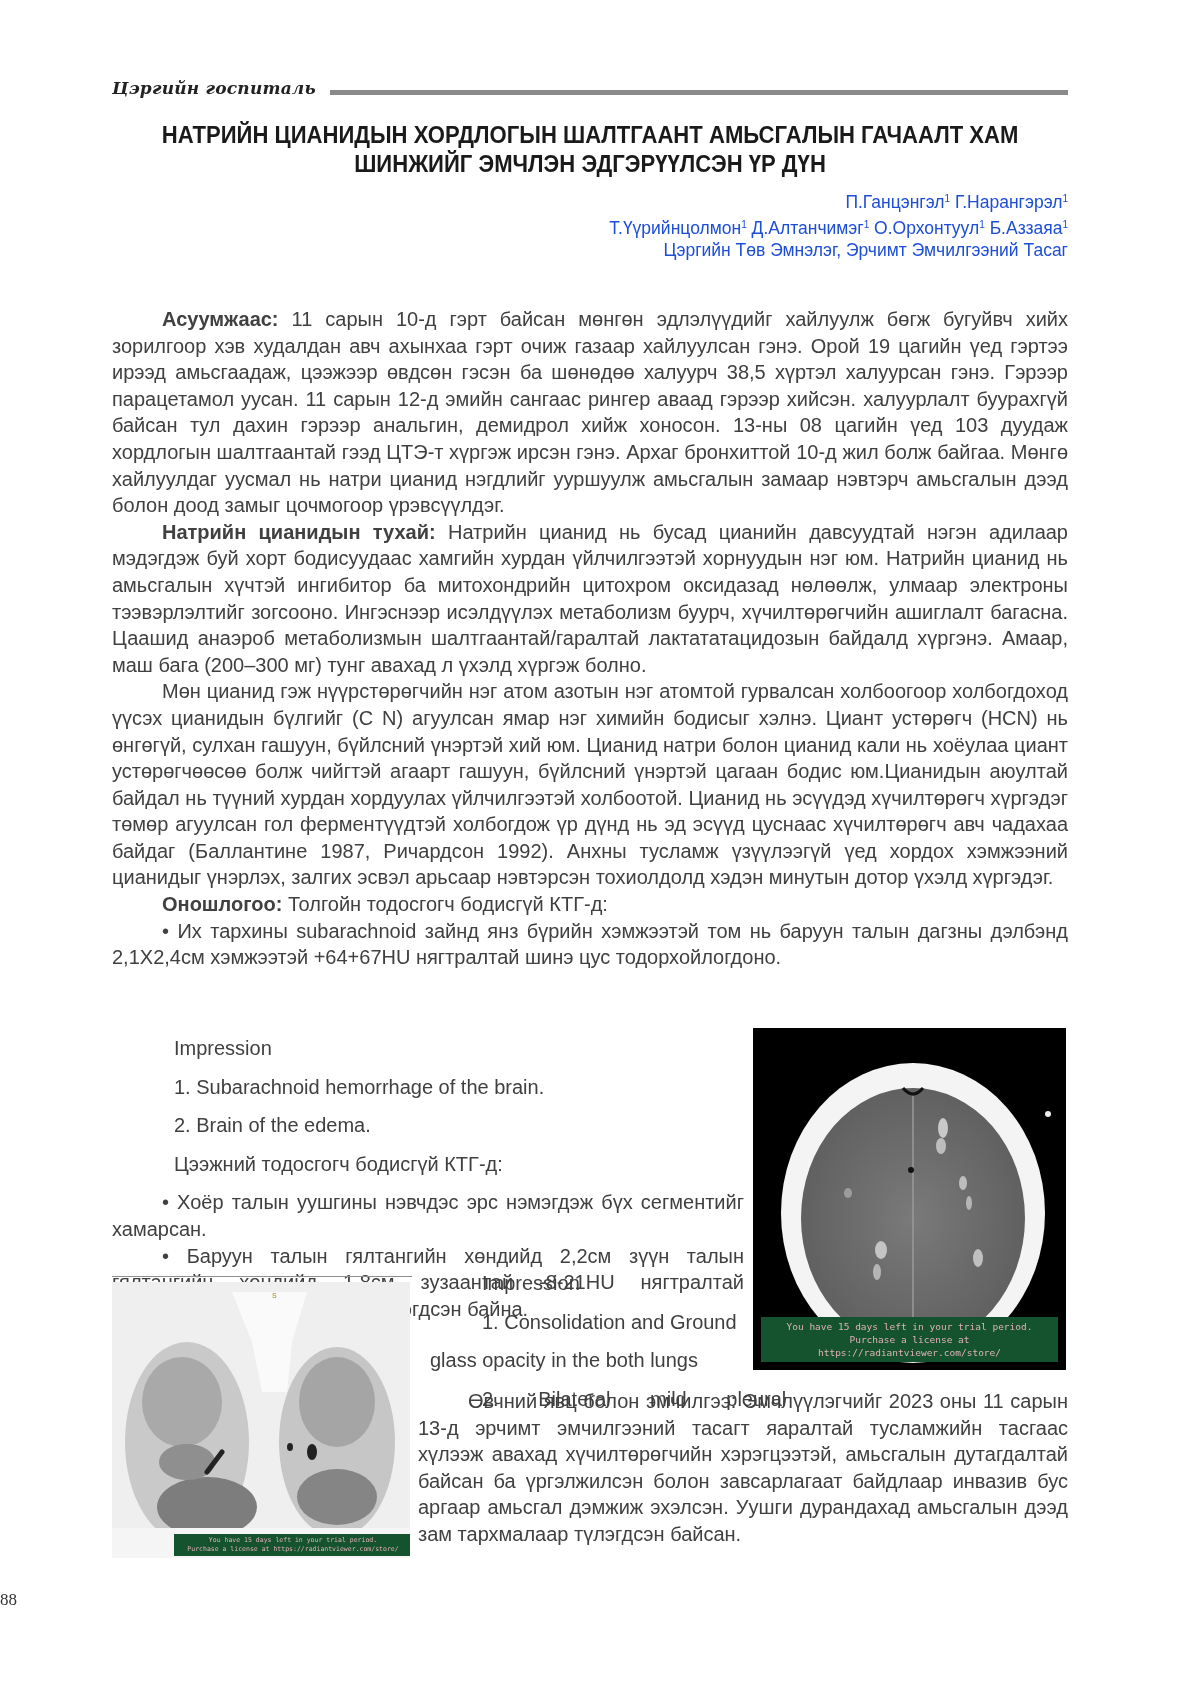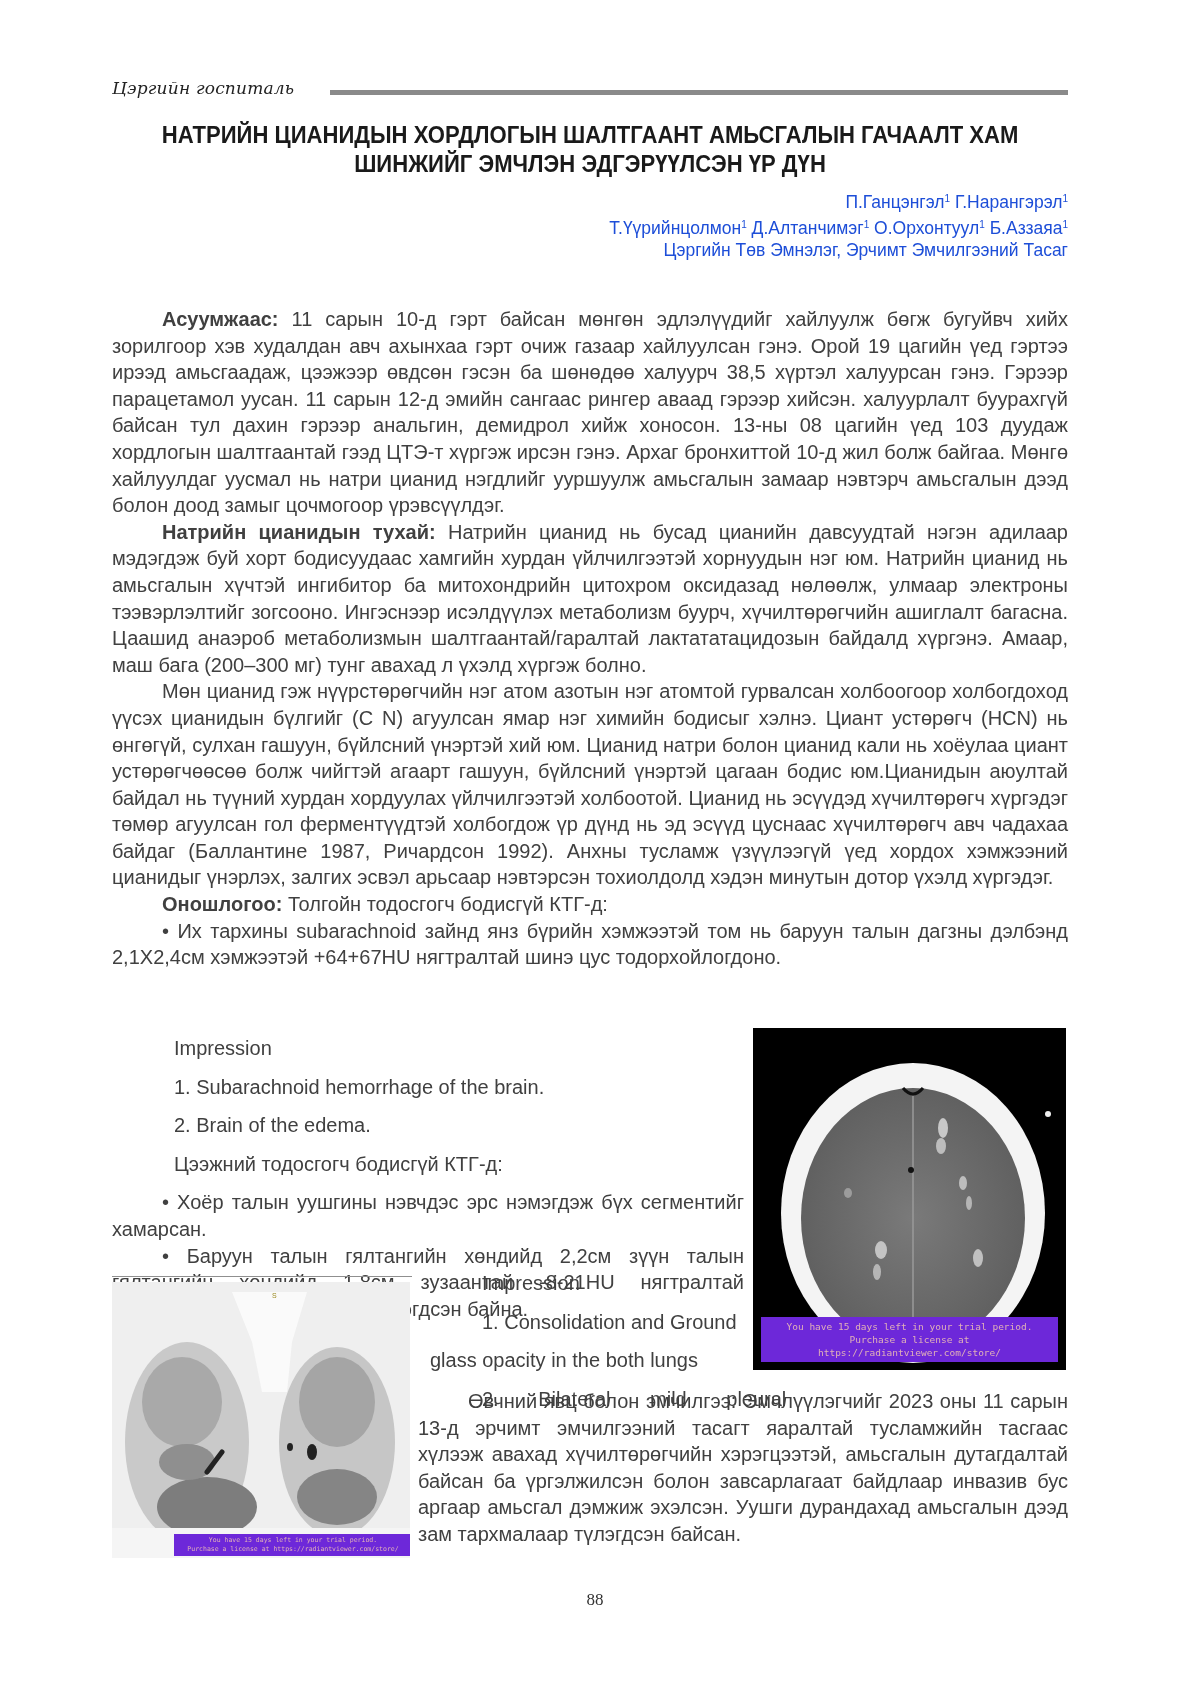--- a/index.html
+++ b/index.html
@@ -1,38 +1,38 @@
 <!DOCTYPE html>
 <html><head>
 <meta charset="utf-8">
 <style>
   html, body { margin: 0; padding: 0; background: #ffffff; }
   body { width: 1190px; height: 1683px; position: relative; overflow: hidden; color: #1a1a1a; }
   .abs { position: absolute; }
-  .running-head { left: 112px; top: 78px; font-family: "DejaVu Serif", serif; font-style: italic; font-weight: normal; font-size: 17px; color: #222; letter-spacing: 0.2px; }
+  .running-head { left: 112px; top: 78px; font-family: "DejaVu Serif", serif; font-style: italic; font-weight: bold; font-size: 17px; color: #222; letter-spacing: 0.2px; }
   .head-rule { left: 330px; top: 90px; width: 738px; height: 5px; background: #8a8a8a; }
   .title { left: 112px; top: 120px; width: 956px; text-align: center; font-family: "Liberation Sans", sans-serif; font-weight: bold; font-size: 24px; line-height: 29px; color: #1a1a1a; transform: scaleX(0.92); transform-origin: center top; }
   .authors { right: 122px; top: 188px; text-align: right; font-family: "Liberation Sans", sans-serif; font-size: 17.5px; line-height: 22.5px; color: #1d4ed8; }
   .authors sup { font-size: 10px; vertical-align: 6px; }
   .body { font-family: Liberation Sans, sans-serif; font-size: 20px; line-height: 26.6px; color: #404040; }
   .para { text-align: justify; text-indent: 50px; margin: 0; }
   .para b { font-weight: bold; }
   .line { margin: 12px; white-space: nowrap; }
   .indent { padding-left: 50px; }
   .main-block { left: 112px; top: 306px; width: 956px; }
   .narrow-block { left: 112px; top: 1023px; width: 632px; }
   .right-block { left: 418px; top: 1258px; width: 326px; }
   .bottom-block { left: 418px; top: 1388px; width: 650px; }
   .brain-img { left: 753px; top: 1028px; width: 313px; height: 342px; background: #000; overflow: hidden; }
   .lung-img { left: 112px; top: 1282px; width: 298px; height: 276px; background: #f1f1f1; overflow: hidden; }
   .lung-rule { left: 112px; top: 1276px; width: 300px; height: 1px; background: #8f8f8f; }
-  .trial-banner { position: absolute; background: #6d28d9; color: #e0b0b8; font-family: "DejaVu Sans Mono", monospace; text-align: center; }
+  .trial-banner { position: absolute; background: #14532d; color: #e0b0b8; font-family: "DejaVu Sans Mono", monospace; text-align: center; }
   .brain-banner { left: 8px; right: 8px; bottom: 8px; font-size: 9.5px; line-height: 13px; padding: 3px 0; }
   .lung-banner { left: 62px; width: 238px; bottom: 2px; font-size: 6.5px; line-height: 9px; padding: 2px 0; }
-  .page-number { left: 0; width: 1190px; top: 1590px; text-align: center; font-family: "Liberation Serif", serif; font-size: 17px; color: #333; }
+  .page-number { left: 0; width: 1190px; top: 1590px; text-align: left; font-family: "Liberation Serif", serif; font-size: 17px; color: #333; }
 </style>
 </head>
 <body>
 
 <div class="abs running-head">Цэргийн госпиталь</div>
 <div class="abs head-rule"></div>
 
 <div class="abs title">
   <div>НАТРИЙН ЦИАНИДЫН ХОРДЛОГЫН ШАЛТГААНТ АМЬСГАЛЫН ГАЧААЛТ ХАМ</div>
   <div>ШИНЖИЙГ ЭМЧЛЭН ЭДГЭРҮҮЛСЭН ҮР ДҮН</div>

